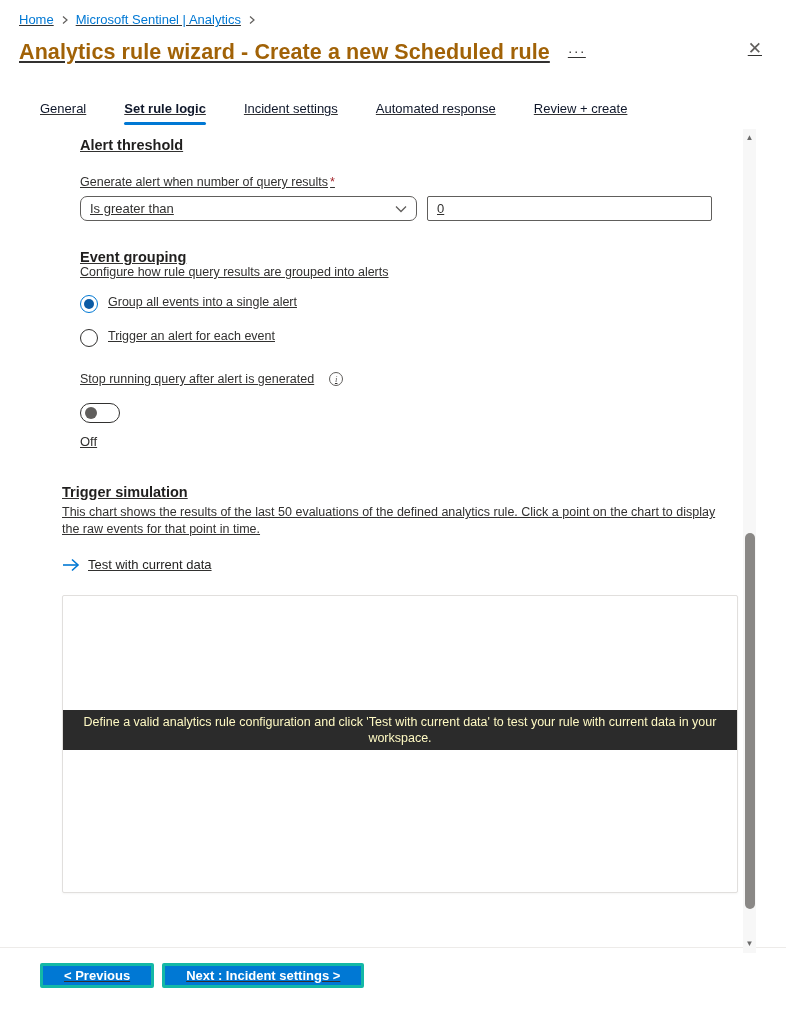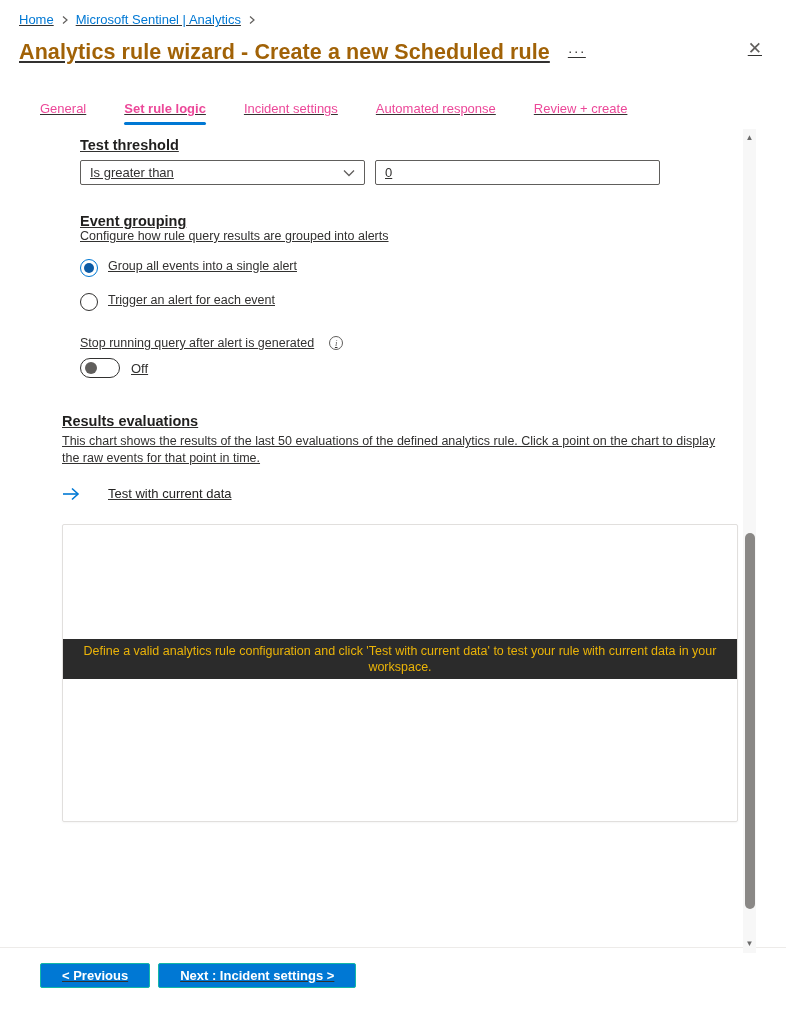--- a/index.html
+++ b/index.html
@@ -38,39 +38,39 @@
     background: none; border: none; color: #605e5c; font-size: 17px;
     margin-left: auto; cursor: pointer; font-weight: 400; line-height: 18px;
   }
 
   
   .tabs {
     display: flex; gap: 38px;
     margin: 36px 0 0 40px;
     font-size: 13px;
   }
-  .tab { padding-bottom: 9px; position: relative; cursor: pointer; color: #ec4899; }
+  .tab { padding-bottom: 9px; position: relative; cursor: pointer; color: #0f172a; }
   .tab.active { font-weight: 700; }
   .tab.active::after {
     content: ""; position: absolute; left: 0; right: 0; bottom: 0;
     height: 3px; background: #0078d4; border-radius: 2px;
   }
 
   
   .content {
     position: relative; flex: 1; margin-top: 4px;
     padding: 8px 56px 0 80px;
   }
   .section-heading { font-size: 14.5px; font-weight: 700; color: #201f1e; }
   .field-label { font-size: 12.5px; color: #323130; margin-top: 22px; }
   .required { color: #a4262c; margin-left: 2px; }
 
   .controls-row { display: flex; gap: 10px; margin-top: 7px; }
   .select-box {
-    width: 285px; height: 25px; border: 1px solid #605e5c; border-radius: 2px;
+    width: 337px; height: 25px; border: 1px solid #605e5c; border-radius: 7px;
     display: flex; align-items: center; justify-content: space-between;
     padding: 0 9px; font-size: 13px; background: #fff; cursor: pointer;
   }
   .select-chevron { width: 12px; height: 8px; stroke: #605e5c; fill: none; stroke-width: 1.3; }
   .text-input {
     width: 285px; height: 25px; border: 1px solid #605e5c; border-radius: 2px;
     padding: 0 9px; font-size: 13px; font-family: inherit; color: #323130;
   }
 
   .h-event { margin-top: 28px; }
@@ -89,66 +89,66 @@
   }
   .radio-label { font-size: 12.5px; }
 
   .h-suppression { margin-top: 33px; }
   .suppress-label { display: flex; align-items: center; gap: 15px; margin-top: 25px; font-size: 12.5px; }
   .info-icon {
     width: 14px; height: 14px; border-radius: 50%; border: 1px solid #605e5c;
     color: #605e5c; font-size: 9px; font-style: italic; font-family: "Liberation Serif", serif;
     display: flex; align-items: center; justify-content: center; cursor: pointer; flex: none;
   }
-  .toggle-row { display: flex; align-items: center; gap: 11px; margin-top: 8px; }
+  .toggle-row { display: flex; gap: 11px; margin-top: 17px; flex-direction: column; }
   .toggle {
     width: 40px; height: 20px; border: 1px solid #323130; border-radius: 10px;
     background: #fff; position: relative; cursor: pointer; flex: none;
   }
   .toggle-knob {
     width: 12px; height: 12px; border-radius: 50%; background: #605e5c;
     position: absolute; top: 3px; left: 4px;
   }
   .toggle-state { font-size: 13px; }
 
   .results-block { margin-left: -18px; margin-top: 35px; }
   .results-desc { font-size: 12.5px; line-height: 17px; margin-top: 4px; max-width: 680px; }
-  .test-link { display: flex; align-items: center; gap: 28px; margin-top: 19px; cursor: pointer; width: max-content; }
+  .test-link { display: flex; align-items: center; gap: 8px; margin-top: 19px; cursor: pointer; width: max-content; }
   .arrow-icon { width: 18px; height: 14px; stroke: #0078d4; fill: none; stroke-width: 1.6; }
   .test-link-label { font-size: 13px; color: #252423; }
 
   .chart-box {
     margin-top: 23px; width: 676px; height: 298px;
     border: 1px solid #e1dfdd; border-radius: 2px; background: #fff;
     position: relative; box-shadow: 0 1px 2px rgba(0,0,0,0.04);
   }
   .chart-banner {
     position: absolute; top: 114px; left: 0; right: 0;
-    background: #2b2b2b; color: #eab308; font-size: 12.5px; line-height: 16px;
+    background: #2b2b2b; color: #fef9c3; font-size: 12.5px; line-height: 16px;
     text-align: center; padding: 4px 14px;
   }
 
   
   .scrollbar { position: absolute; top: 0; bottom: -6px; right: 30px; width: 13px; background: #f7f7f7; }
   .scroll-arrow {
     position: absolute; left: 0; width: 13px; text-align: center;
     color: #6b6b6b; font-size: 8px; cursor: pointer; line-height: 10px;
   }
   .scroll-up { top: 4px; }
   .scroll-down { bottom: 4px; }
   .scroll-thumb {
     position: absolute; left: 1.5px; width: 10px; top: 404px; height: 376px;
     background: #8a8886; border-radius: 5px; cursor: grab;
   }
 
   
   .footer { border-top: 1px solid #edebe9; padding: 15px 0 0 40px; height: 63px; flex: none; }
   .footer-buttons { display: flex; gap: 8px; }
   .btn-primary {
-    background: #0078d4; color: #fff; border: 1px solid #14b8a6; border-radius: 2px;
+    background: #0078d4; color: #fff; border: 3px solid #14b8a6; border-radius: 2px;
     font-family: inherit; font-size: 13px; font-weight: 700;
     height: 25px; padding: 0 21px; cursor: pointer;
   }
 </style>
 </head>
 <body>
 
 <div class="page">
 
   <nav class="breadcrumb">
@@ -171,22 +171,25 @@
   <div class="tabs">
     <div class="tab">General</div>
     <div class="tab active">Set rule logic</div>
     <div class="tab">Incident settings</div>
     <div class="tab">Automated response</div>
     <div class="tab">Review + create</div>
   </div>
 
   <div class="content">
 
-    <h2 class="section-heading">Test threshold</h2>
-
+    <h2 class="section-heading">Alert threshold</h2>
+
+    <div class="field-label">
+      <span>Generate alert when number of query results</span><span class="required">*</span>
+    </div>
 
     <div class="controls-row">
       <div class="select-box">
         <span>Is greater than</span>
         <svg class="select-chevron" viewBox="0 0 12 8">
             <polyline points="1,1.5 6,6.5 11,1.5"></polyline>
           </svg>
       </div>
       <input class="text-input" type="text" value="0" style="">
     </div>
@@ -213,21 +216,21 @@
     </div>
 
     <div class="toggle-row">
       <div class="toggle">
           <span class="toggle-knob"></span>
         </div>
       <span class="toggle-state">Off</span>
     </div>
 
     <div class="results-block">
-      <h2 class="section-heading">Results evaluations</h2>
+      <h2 class="section-heading">Trigger simulation</h2>
       <div class="results-desc">This chart shows the results of the last 50 evaluations of the defined analytics rule. Click a point on the chart to display the raw events for that point in time.</div>
 
       <div class="test-link">
         <svg class="arrow-icon" viewBox="0 0 18 14">
             <line x1="1" y1="7" x2="16" y2="7"></line>
             <polyline points="10,1.5 16,7 10,12.5"></polyline>
           </svg>
         <span class="test-link-label">Test with current data</span>
       </div>
 

